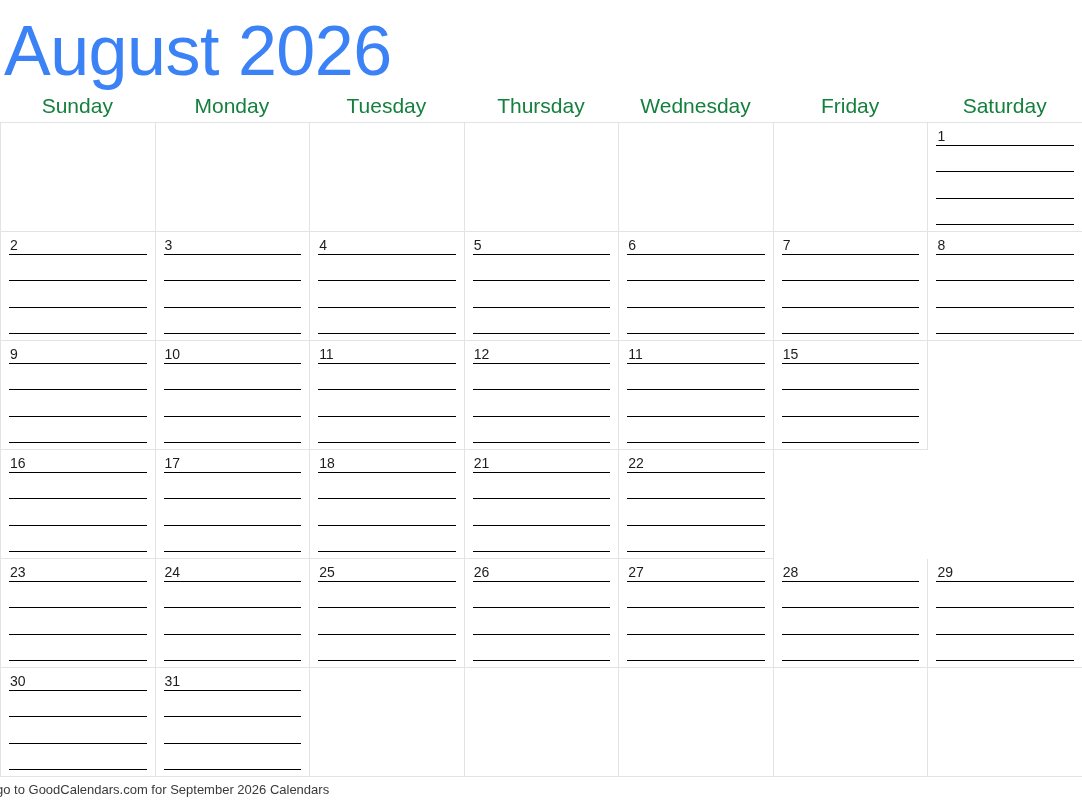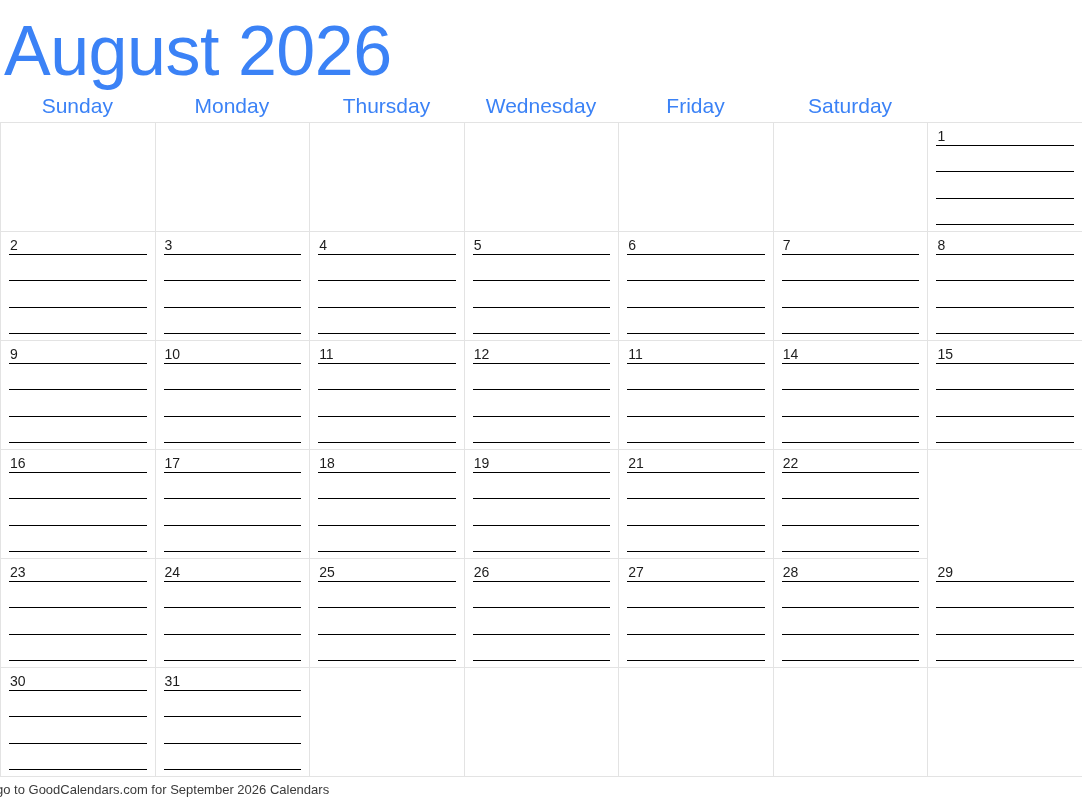--- a/index.html
+++ b/index.html
@@ -43,21 +43,21 @@
     width: 1082px;
     height: 30px;
     display: flex;
   }
   .weekday-cell {
     flex: 0 0 154.57px;
     text-align: center;
     font-size: 21px;
     line-height: 27px;
     font-weight: 300;
-    color: #3b82f6;
+    color: #15803d;
     white-space: nowrap;
   }
 
   
   .grid {
     position: absolute;
     left: 0;
     top: 122px;
     width: 1082px;
     height: 655px;
@@ -121,20 +121,21 @@
 </head>
 <body>
 
 <div class="page">
 
   <div class="title">August 2026</div>
 
   <div class="weekday-row">
     <div class="weekday-cell">Sunday</div>
     <div class="weekday-cell">Monday</div>
+    <div class="weekday-cell">Tuesday</div>
     <div class="weekday-cell">Thursday</div>
     <div class="weekday-cell">Wednesday</div>
     <div class="weekday-cell">Friday</div>
     <div class="weekday-cell">Saturday</div>
   </div>
 
   <div class="grid" id="calendar-grid">
       <div class="week-row">
         <div class="day-cell empty"></div>
         <div class="day-cell empty"></div>
@@ -257,29 +258,20 @@
         <div class="day-cell">
           <div class="day-number">11</div>
           <div class="writing-lines">
             <div class="writing-line"></div>
             <div class="writing-line"></div>
             <div class="writing-line"></div>
             <div class="writing-line"></div>
           </div>
         </div>
         <div class="day-cell">
-          <div class="day-number">14</div>
-          <div class="writing-lines">
-            <div class="writing-line"></div>
-            <div class="writing-line"></div>
-            <div class="writing-line"></div>
-            <div class="writing-line"></div>
-          </div>
-        </div>
-        <div class="day-cell">
           <div class="day-number">15</div>
           <div class="writing-lines">
             <div class="writing-line"></div>
             <div class="writing-line"></div>
             <div class="writing-line"></div>
             <div class="writing-line"></div>
           </div>
         </div>
       </div>
       <div class="week-row">
@@ -304,29 +296,20 @@
         <div class="day-cell">
           <div class="day-number">18</div>
           <div class="writing-lines">
             <div class="writing-line"></div>
             <div class="writing-line"></div>
             <div class="writing-line"></div>
             <div class="writing-line"></div>
           </div>
         </div>
         <div class="day-cell">
-          <div class="day-number">19</div>
-          <div class="writing-lines">
-            <div class="writing-line"></div>
-            <div class="writing-line"></div>
-            <div class="writing-line"></div>
-            <div class="writing-line"></div>
-          </div>
-        </div>
-        <div class="day-cell">
           <div class="day-number">21</div>
           <div class="writing-lines">
             <div class="writing-line"></div>
             <div class="writing-line"></div>
             <div class="writing-line"></div>
             <div class="writing-line"></div>
           </div>
         </div>
         <div class="day-cell">
           <div class="day-number">22</div>

